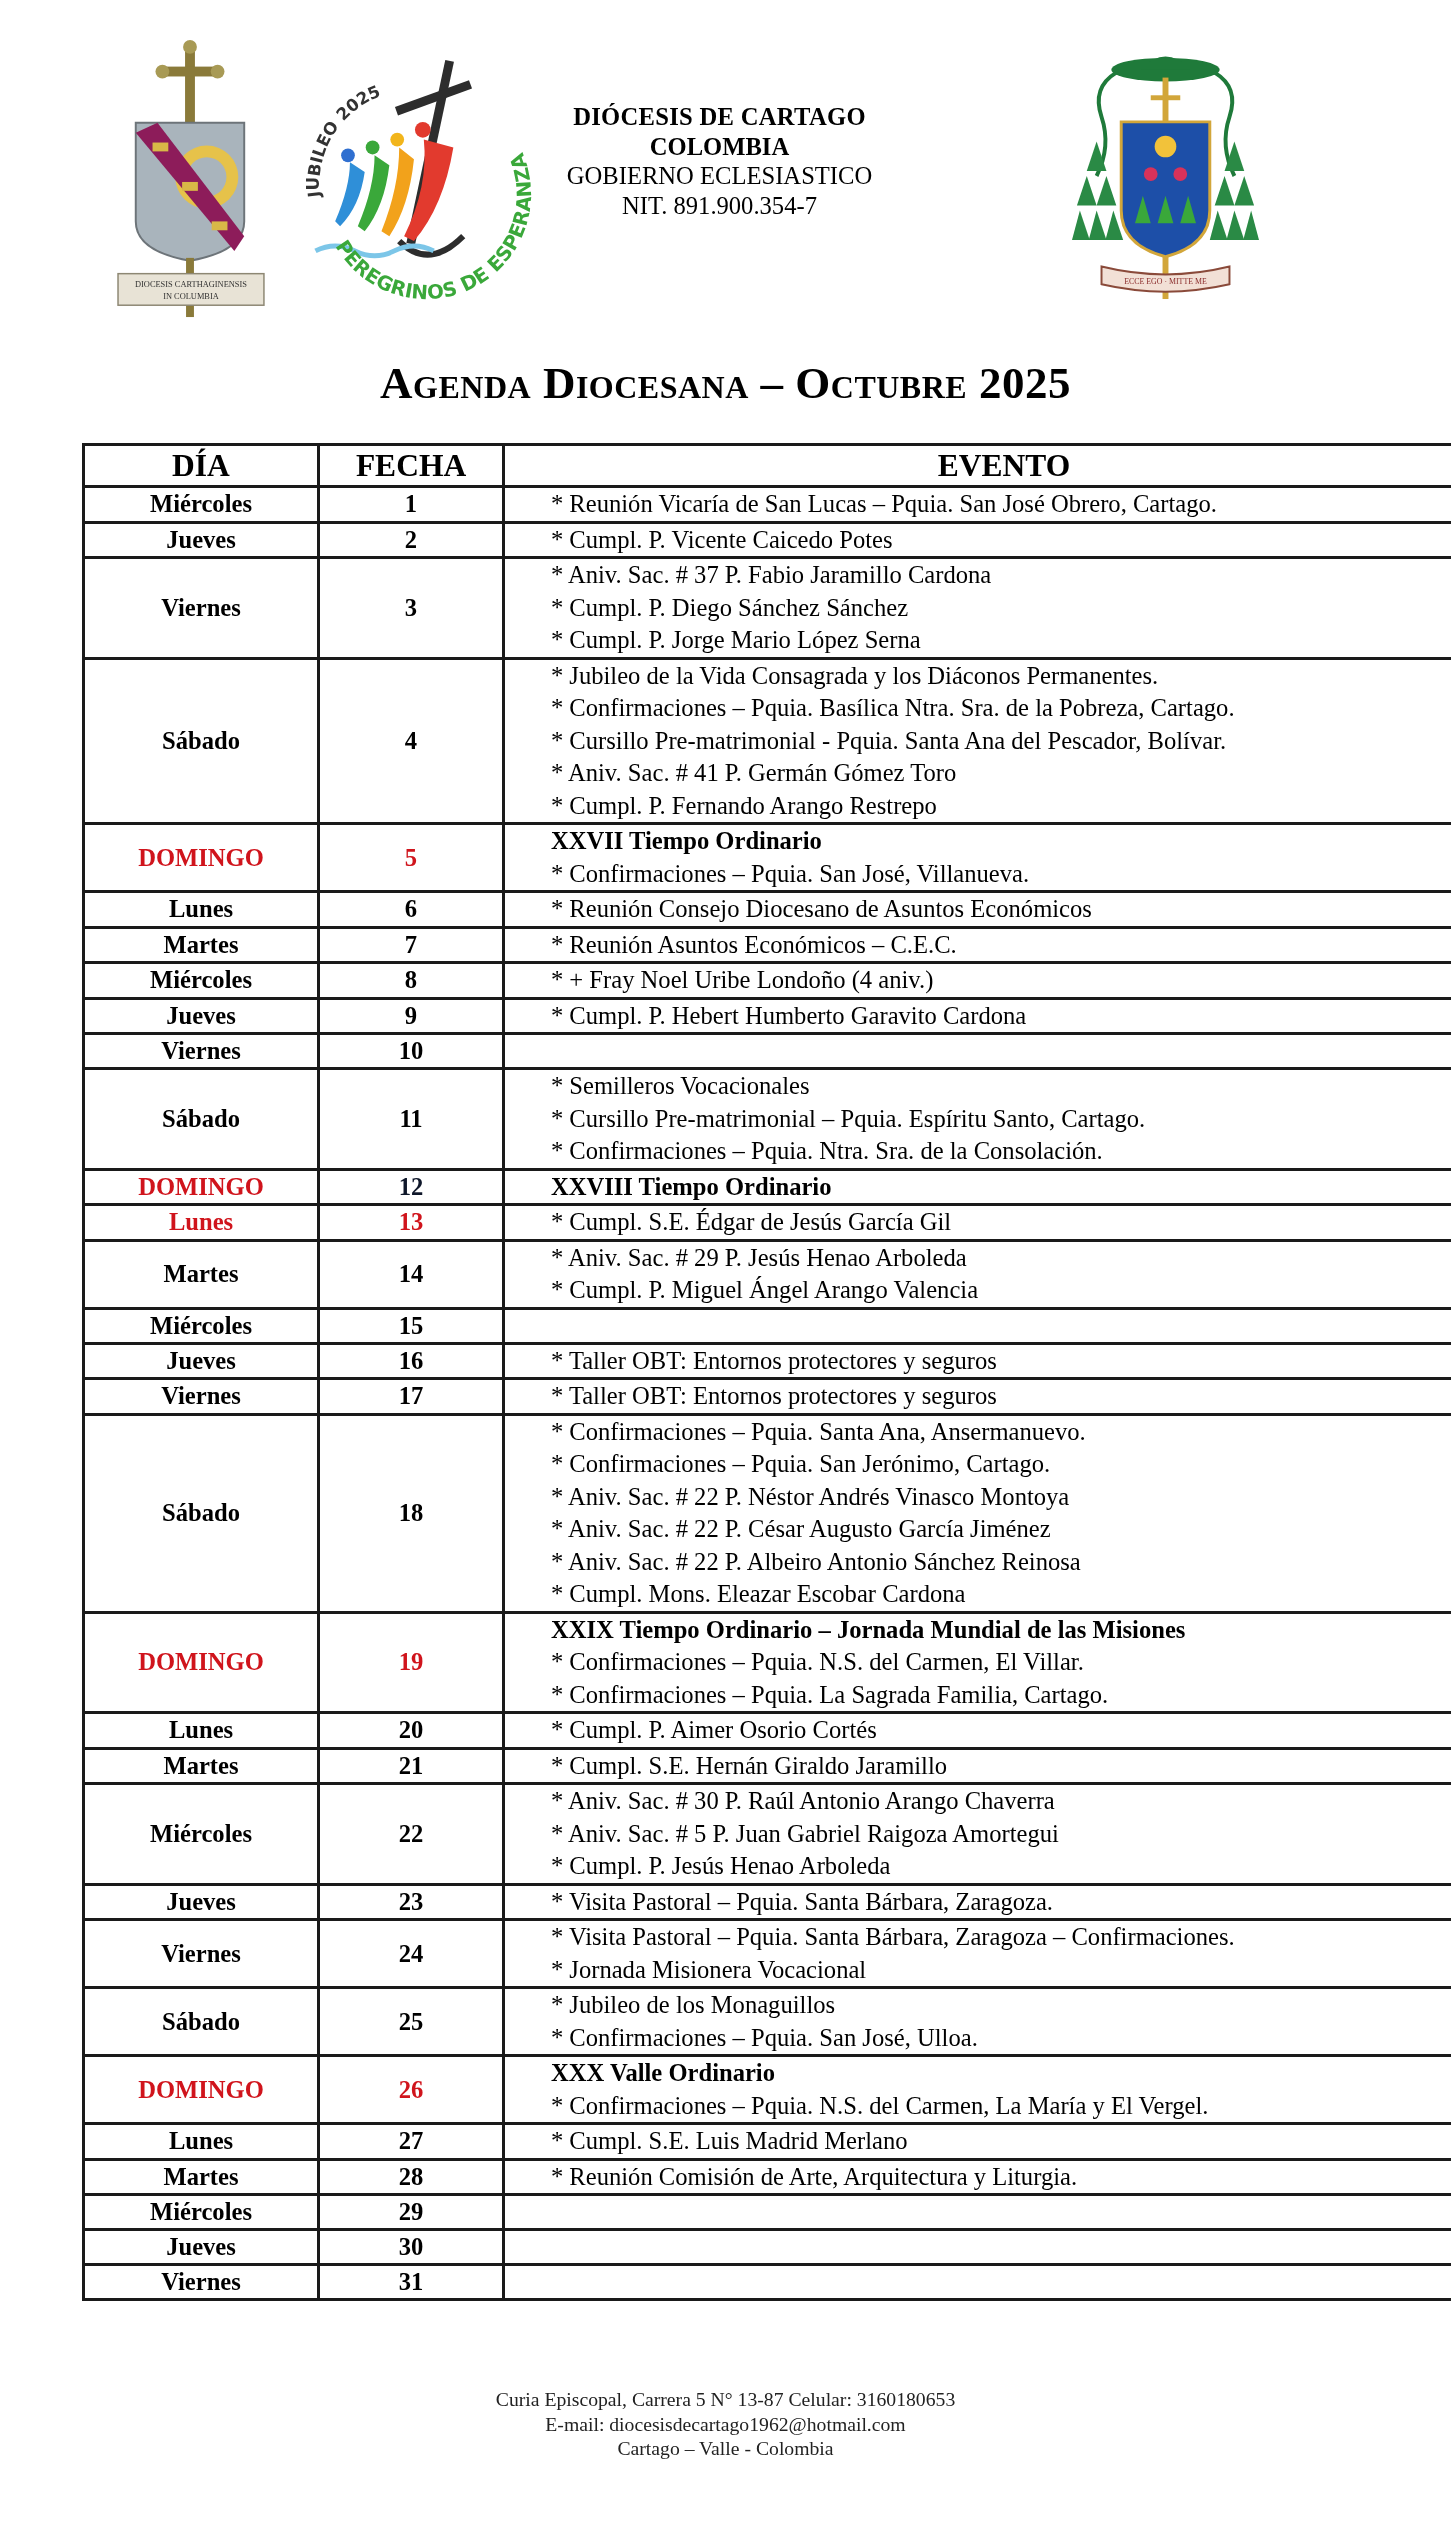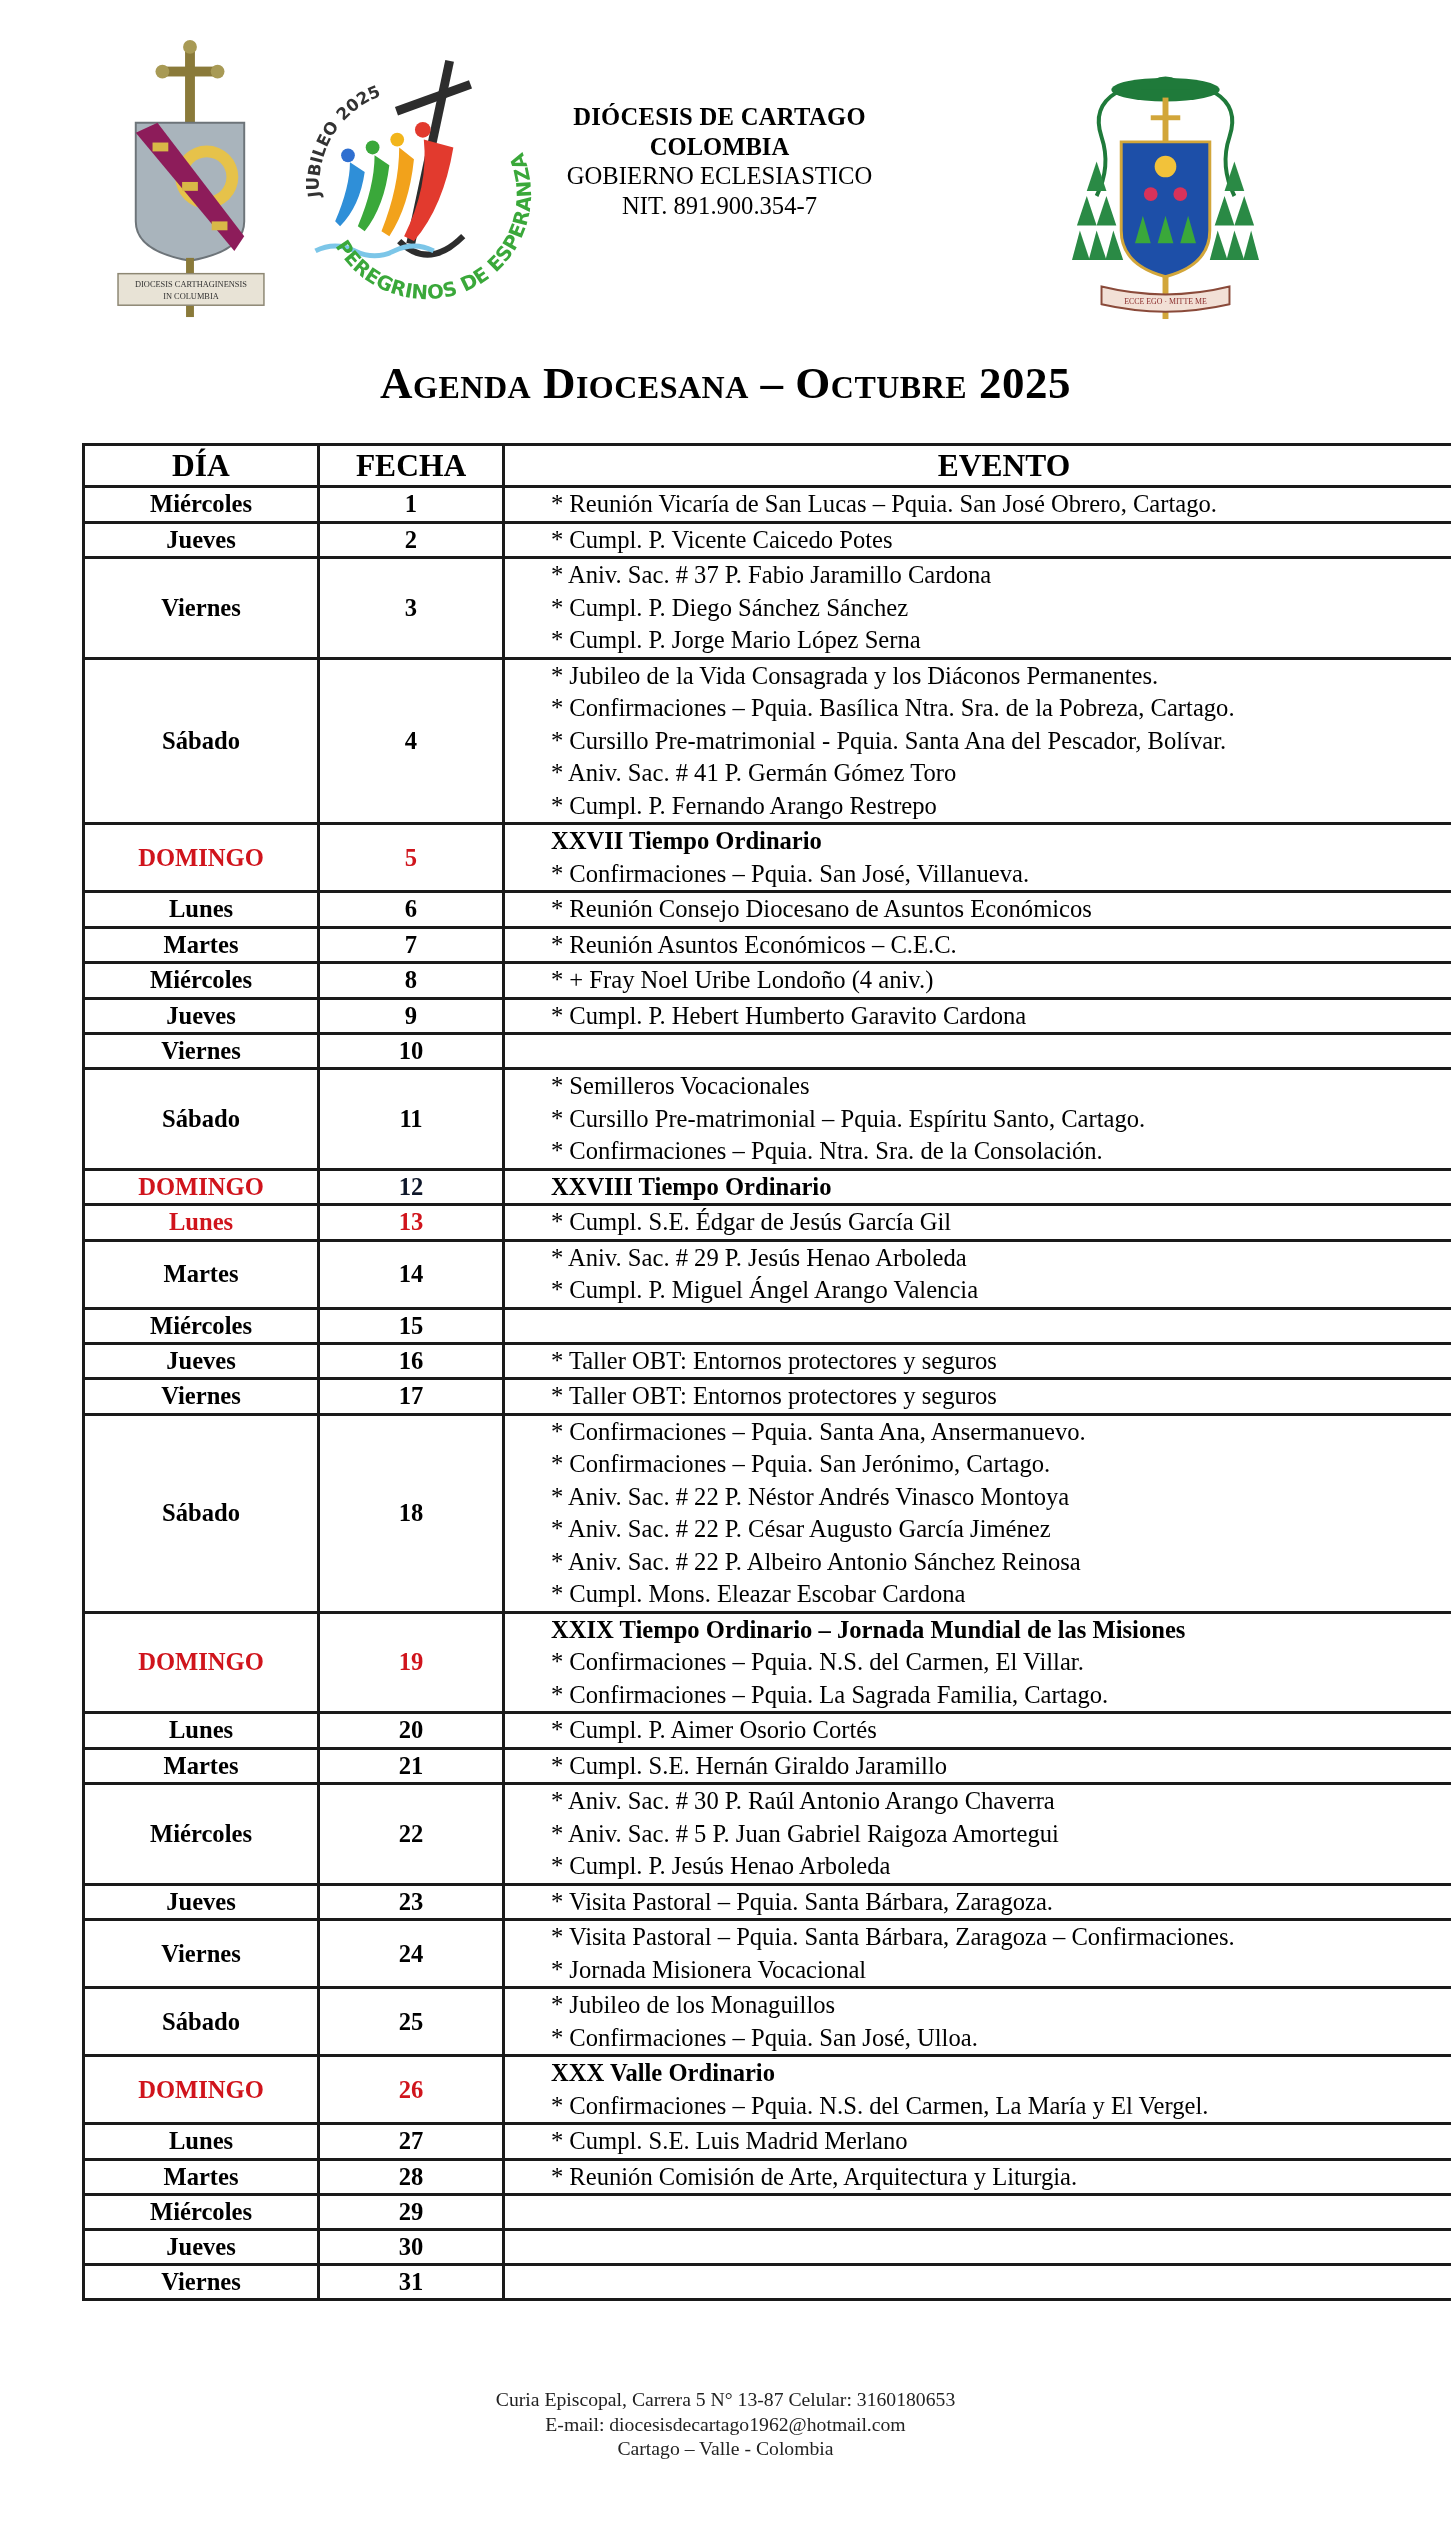--- a/index.html
+++ b/index.html
@@ -3,21 +3,21 @@
 <meta charset="utf-8">
 <style>
   html, body { margin: 0; padding: 0; background: #ffffff; }
   body { width: 1451px; height: 2522px; position: relative; overflow: hidden; font-family: "Liberation Serif", "DejaVu Serif", serif; color: #000; }
 
   
   .header { position: absolute; left: 0; top: 0; width: 1451px; height: 335px; }
   .logo { position: absolute; }
   .logo-diocese { left: 108px; top: 39px; width: 163px; height: 281px; }
   .logo-jubilee { left: 281px; top: 49px; width: 261px; height: 261px; }
-  .logo-bishop { left: 1072px; top: 68px; width: 187px; height: 256px; text-align: right; }
+  .logo-bishop { left: 1072px; top: 48px; width: 187px; height: 256px; text-align: right; }
 
   .org-block { position: absolute; left: 552px; top: 102px; width: 335px; text-align: center; }
   .org-name { font-weight: bold; font-size: 24.6px; line-height: 29.6px; letter-spacing: 0.3px; }
   .org-country { font-weight: bold; font-size: 24.6px; line-height: 29.6px; }
   .org-gov { font-size: 24.6px; line-height: 29.6px; }
   .org-nit { font-size: 24.6px; line-height: 29.6px; font-family: Liberation Serif, serif; }
 
   .doc-title { position: absolute; left: 0; top: 357px; width: 1451px; text-align: center;
     font-weight: bold; font-size: 45px; font-variant: small-caps; letter-spacing: 0.5px; }
 

